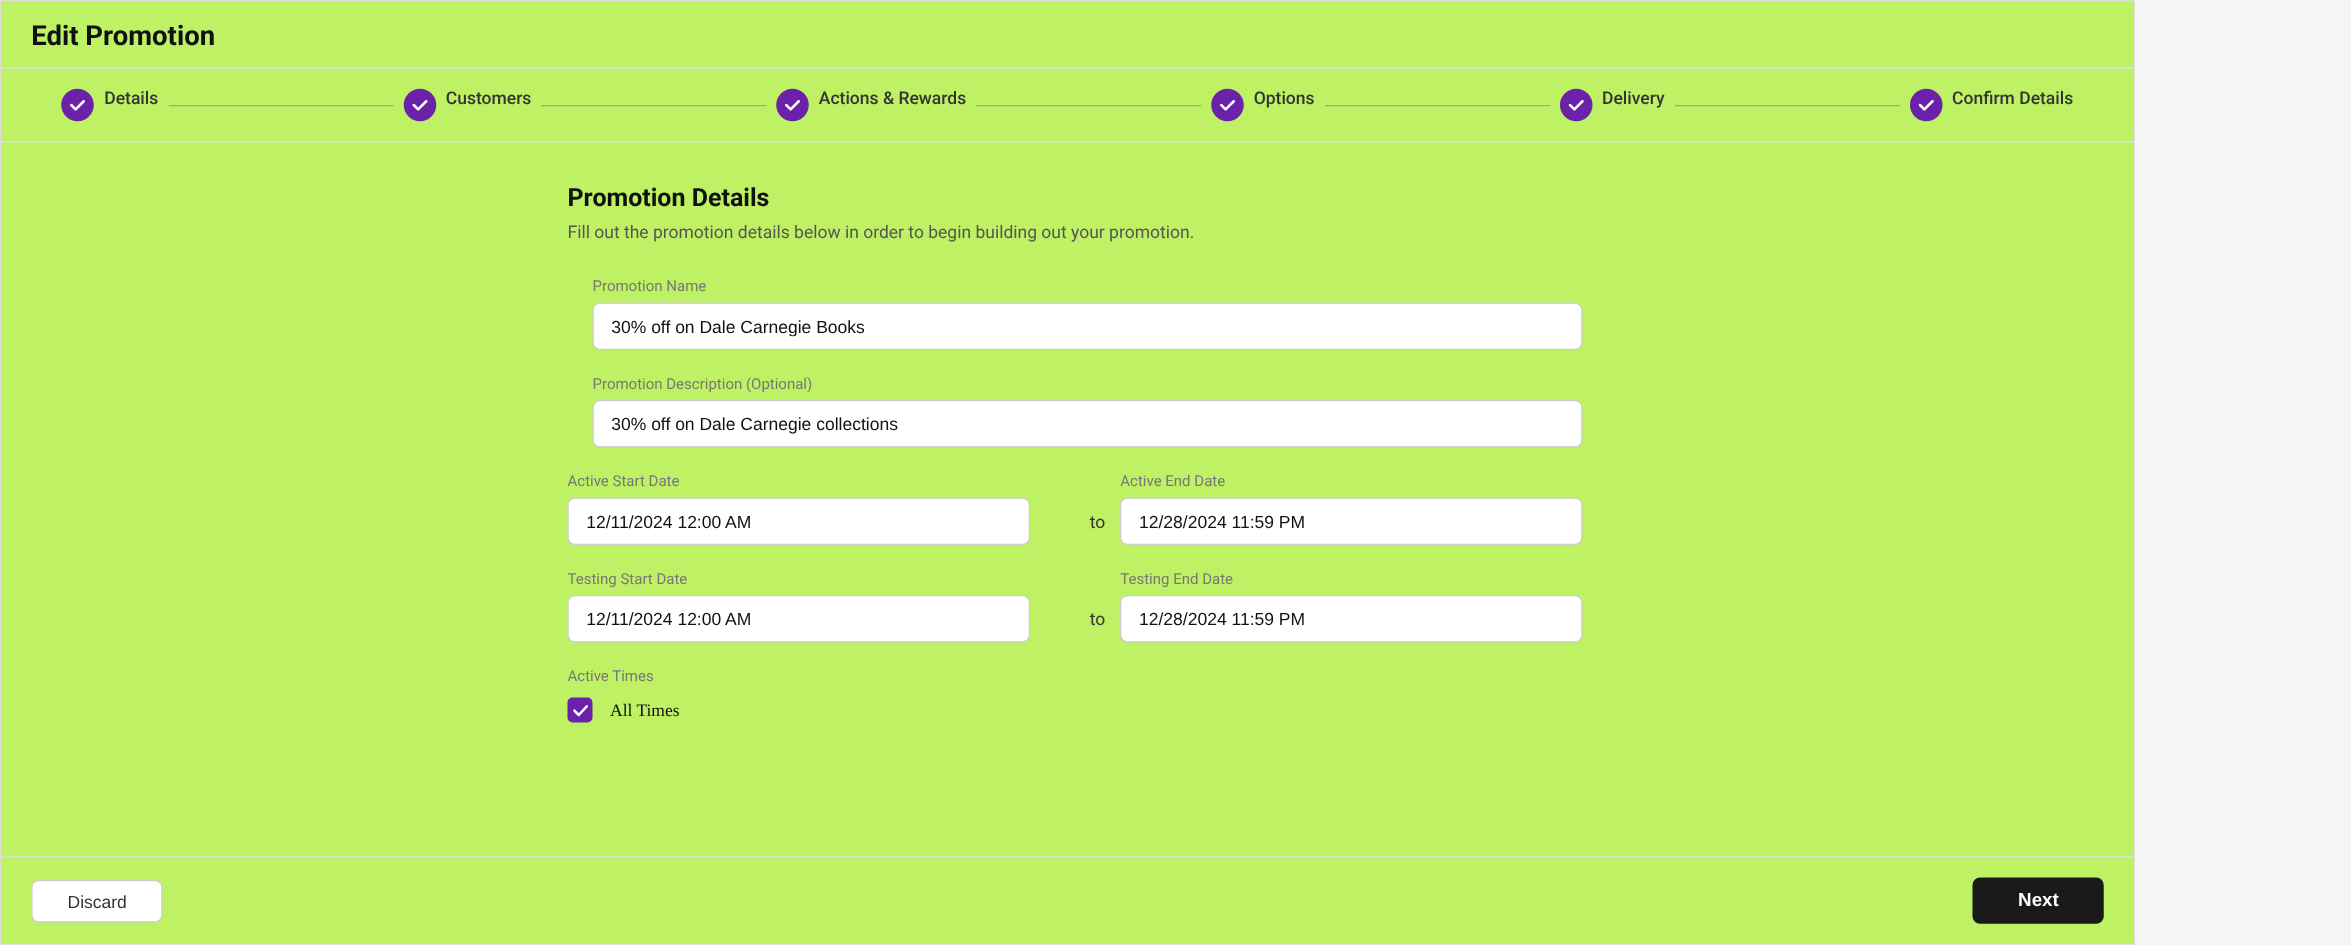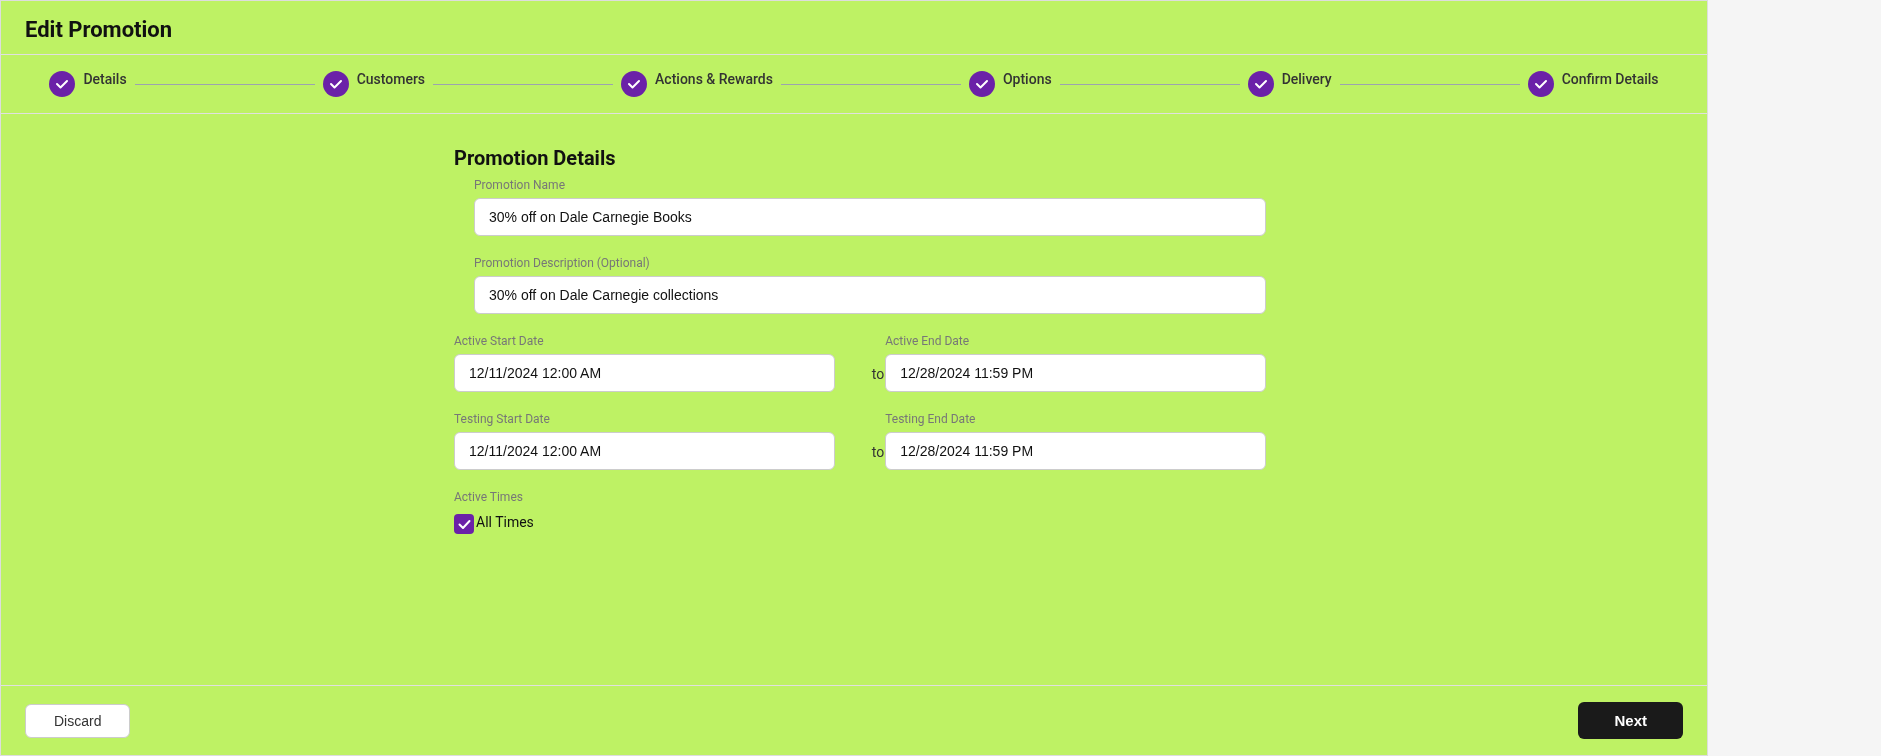--- a/index.html
+++ b/index.html
@@ -132,21 +132,21 @@
       border-radius: 6px;
       font-size: 14px;
       color: #111;
       background: #fff;
       outline: none;
     }
 
     .date-row {
       display: flex;
       align-items: center;
-      gap: 1px;
+      gap: 12px;
       margin-bottom: 20px;
     }
 
     .date-group {
       display: flex;
       flex-direction: column;
       flex: 1;
     }
 
     .date-input {
@@ -174,22 +174,23 @@
 
     .active-times-label {
       font-size: 12px;
       color: #777;
       margin-bottom: 10px;
       display: block;
     }
 
     .checkbox-row {
       display: flex;
-      align-items: flex-start;
-      gap: 2px;
+      align-items: flex-end;
+      gap: 14px;
+      font-family: Liberation Serif, serif;
     }
 
     .checkbox-custom {
       width: 20px;
       height: 20px;
       background: #6b21a8;
       border-radius: 4px;
       display: flex;
       align-items: center;
       justify-content: center;
@@ -313,20 +314,21 @@
       </div>
       <span class="step-label">Confirm Details</span>
     </div>
 
   </div>
 
   <div class="main-content">
     <div class="form-section">
 
       <h2 class="section-title">Promotion Details</h2>
+      <p class="section-subtitle">Fill out the promotion details below in order to begin building out your promotion.</p>
 
       <div class="field-group">
         <label class="field-label">Promotion Name</label>
         <input class="text-input" type="text" value="30% off on Dale Carnegie Books" style="">
       </div>
 
       <div class="field-group">
         <label class="field-label">Promotion Description (Optional)</label>
         <input class="text-input" type="text" value="30% off on Dale Carnegie collections" style="">
       </div>

